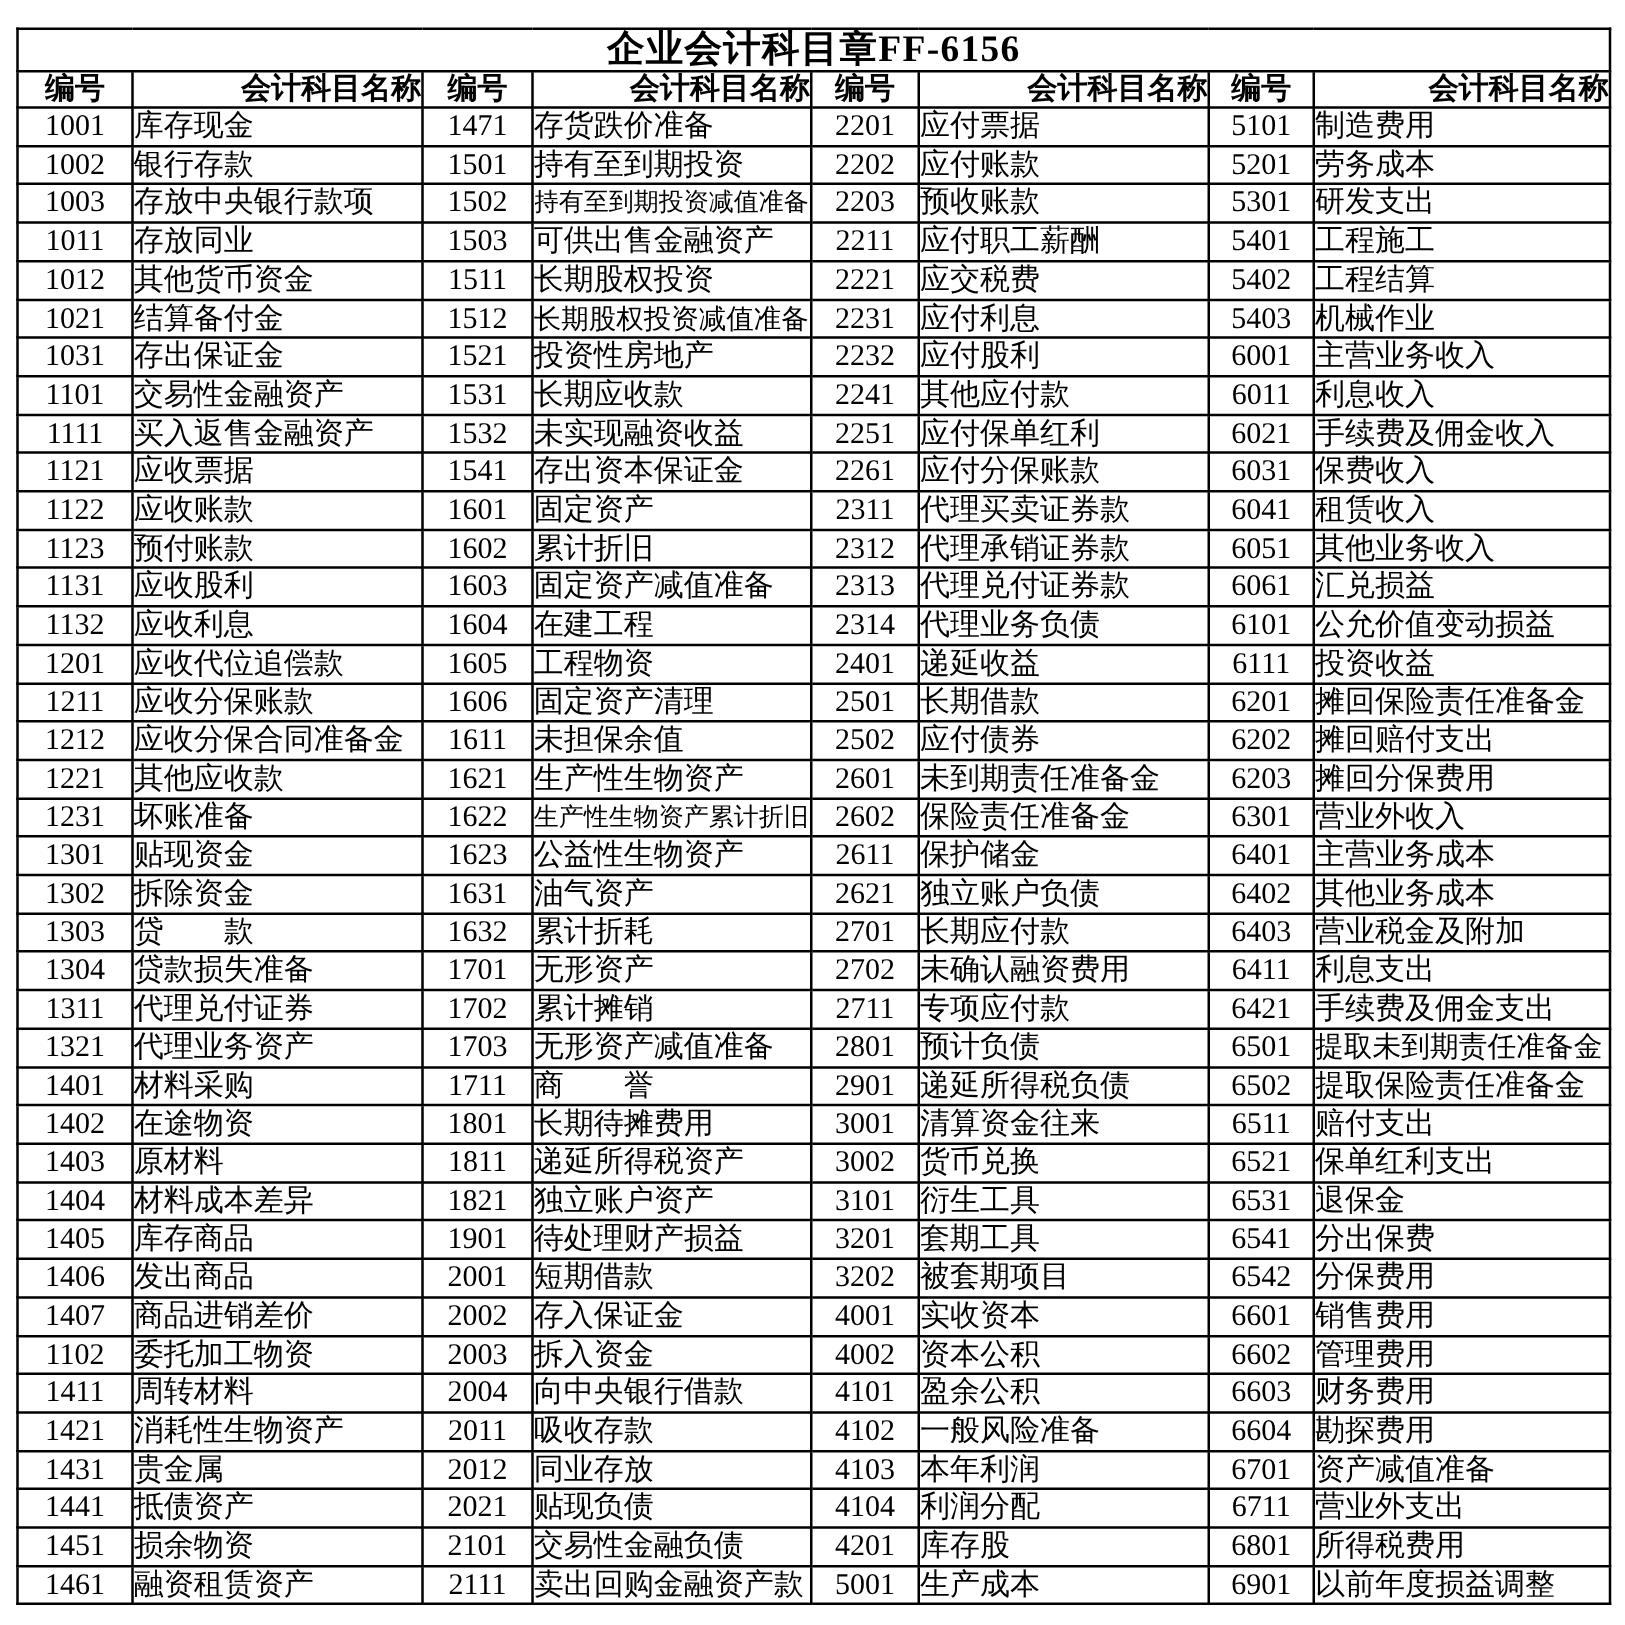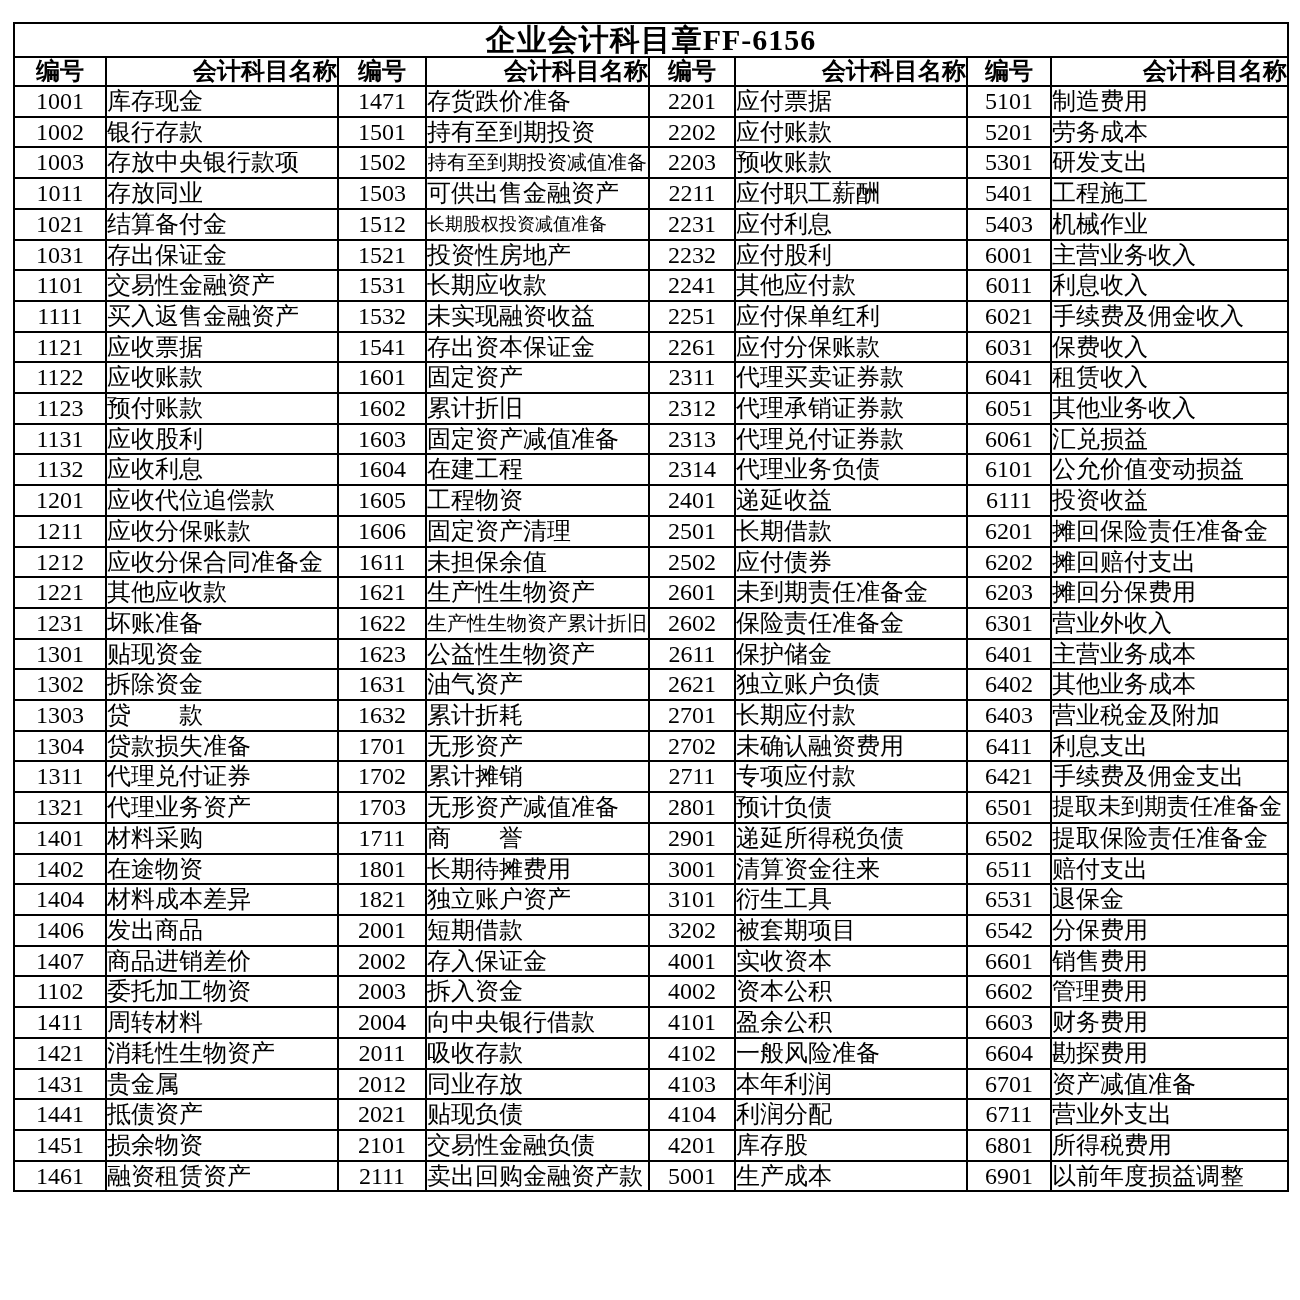--- a/index.html
+++ b/index.html
@@ -130,24 +130,34 @@
         <td class="code-cell">1011</td>
         <td class="name-cell">存放同业</td>
         <td class="code-cell">1503</td>
         <td class="name-cell">可供出售金融资产</td>
         <td class="code-cell">2211</td>
         <td class="name-cell">应付职工薪酬</td>
         <td class="code-cell">5401</td>
         <td class="name-cell">工程施工</td>
       </tr>
       <tr>
+        <td class="code-cell">1012</td>
+        <td class="name-cell">其他货币资金</td>
+        <td class="code-cell">1511</td>
+        <td class="name-cell">长期股权投资</td>
+        <td class="code-cell">2221</td>
+        <td class="name-cell">应交税费</td>
+        <td class="code-cell">5402</td>
+        <td class="name-cell">工程结算</td>
+      </tr>
+      <tr>
         <td class="code-cell">1021</td>
         <td class="name-cell">结算备付金</td>
         <td class="code-cell">1512</td>
-        <td class="name-cell" style="font-size: 18px;">长期股权投资减值准备</td>
+        <td class="name-cell" style="font-size: 22px;">长期股权投资减值准备</td>
         <td class="code-cell">2231</td>
         <td class="name-cell">应付利息</td>
         <td class="code-cell">5403</td>
         <td class="name-cell">机械作业</td>
       </tr>
       <tr>
         <td class="code-cell">1031</td>
         <td class="name-cell">存出保证金</td>
         <td class="code-cell">1521</td>
         <td class="name-cell">投资性房地产</td>
@@ -350,30 +360,50 @@
         <td class="code-cell">1402</td>
         <td class="name-cell">在途物资</td>
         <td class="code-cell">1801</td>
         <td class="name-cell">长期待摊费用</td>
         <td class="code-cell">3001</td>
         <td class="name-cell">清算资金往来</td>
         <td class="code-cell">6511</td>
         <td class="name-cell">赔付支出</td>
       </tr>
       <tr>
+        <td class="code-cell">1403</td>
+        <td class="name-cell">原材料</td>
+        <td class="code-cell">1811</td>
+        <td class="name-cell">递延所得税资产</td>
+        <td class="code-cell">3002</td>
+        <td class="name-cell">货币兑换</td>
+        <td class="code-cell">6521</td>
+        <td class="name-cell">保单红利支出</td>
+      </tr>
+      <tr>
         <td class="code-cell">1404</td>
         <td class="name-cell">材料成本差异</td>
         <td class="code-cell">1821</td>
         <td class="name-cell">独立账户资产</td>
         <td class="code-cell">3101</td>
         <td class="name-cell">衍生工具</td>
         <td class="code-cell">6531</td>
         <td class="name-cell">退保金</td>
       </tr>
       <tr>
+        <td class="code-cell">1405</td>
+        <td class="name-cell">库存商品</td>
+        <td class="code-cell">1901</td>
+        <td class="name-cell">待处理财产损益</td>
+        <td class="code-cell">3201</td>
+        <td class="name-cell">套期工具</td>
+        <td class="code-cell">6541</td>
+        <td class="name-cell">分出保费</td>
+      </tr>
+      <tr>
         <td class="code-cell">1406</td>
         <td class="name-cell">发出商品</td>
         <td class="code-cell">2001</td>
         <td class="name-cell">短期借款</td>
         <td class="code-cell">3202</td>
         <td class="name-cell">被套期项目</td>
         <td class="code-cell">6542</td>
         <td class="name-cell">分保费用</td>
       </tr>
       <tr>

